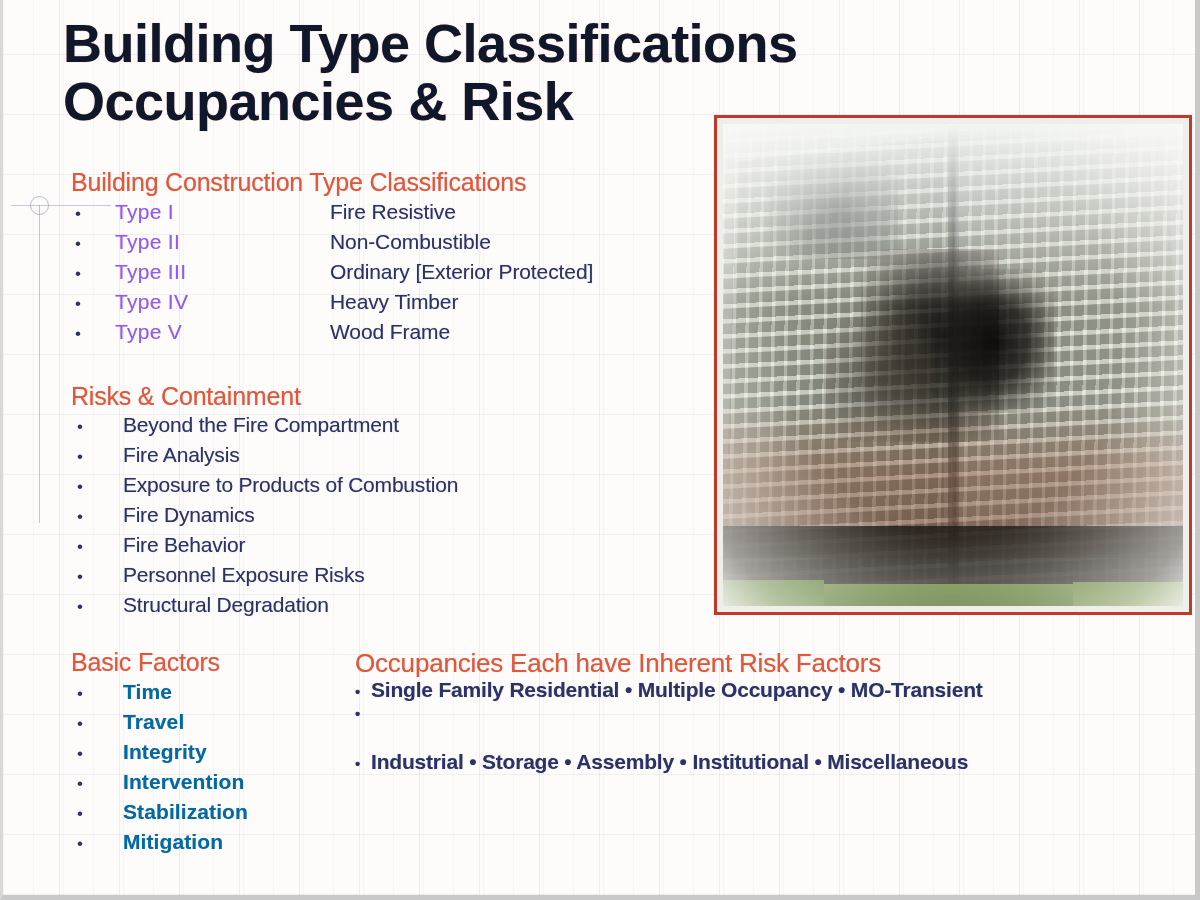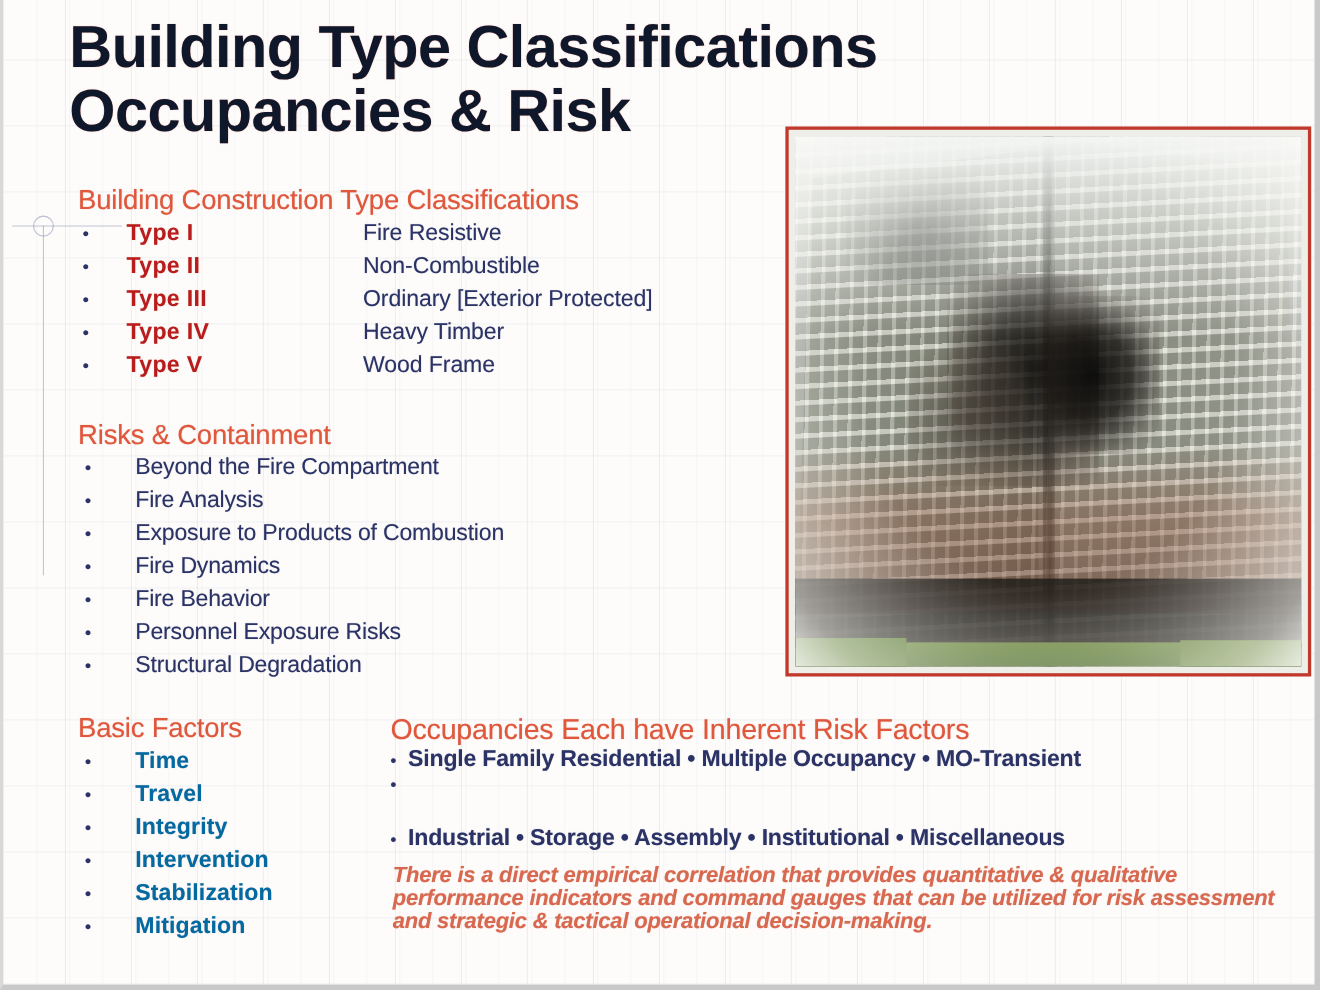--- a/index.html
+++ b/index.html
@@ -80,21 +80,21 @@
   }
   .type-row{
     display:flex;align-items:baseline;
     height:30px;
   }
   .type-row .bullet{
     width:44px;color:#2b3366;font-size:17px;line-height:1;
     padding-left:4px;box-sizing:border-box;
   }
   .type-row .tname{
-    width:215px;color:#b91c1c;font-weight:bold;letter-spacing:0.3px;
+    width:215px;color:#8b5cf6;font-weight:normal;letter-spacing:0.3px;
     text-shadow:0 0 1px rgba(210,100,80,0.4);
   }
   .type-row .tdesc{
     color:#2b3366;font-weight:normal;letter-spacing:-0.1px;
     text-shadow:0 0 1px rgba(43,51,102,0.35);
   }
 
   
   #risks-head{left:68px;top:382px;}
   #risk-list{
@@ -372,15 +372,14 @@
       </div>
       <div class="occ-row">
         <span class="bullet">•</span>
       </div>
       <div class="occ-row spaced">
         <span class="bullet">•</span>
         <span>Industrial • Storage • Assembly • Institutional •  Miscellaneous</span>
       </div>
     </div>
 
-  <div id="note">There is a direct empirical correlation that provides quantitative &amp; qualitative performance indicators and command gauges that can be utilized for risk assessment and strategic &amp; tactical operational decision-making.</div>
 
 </div>
 
 </body></html>

